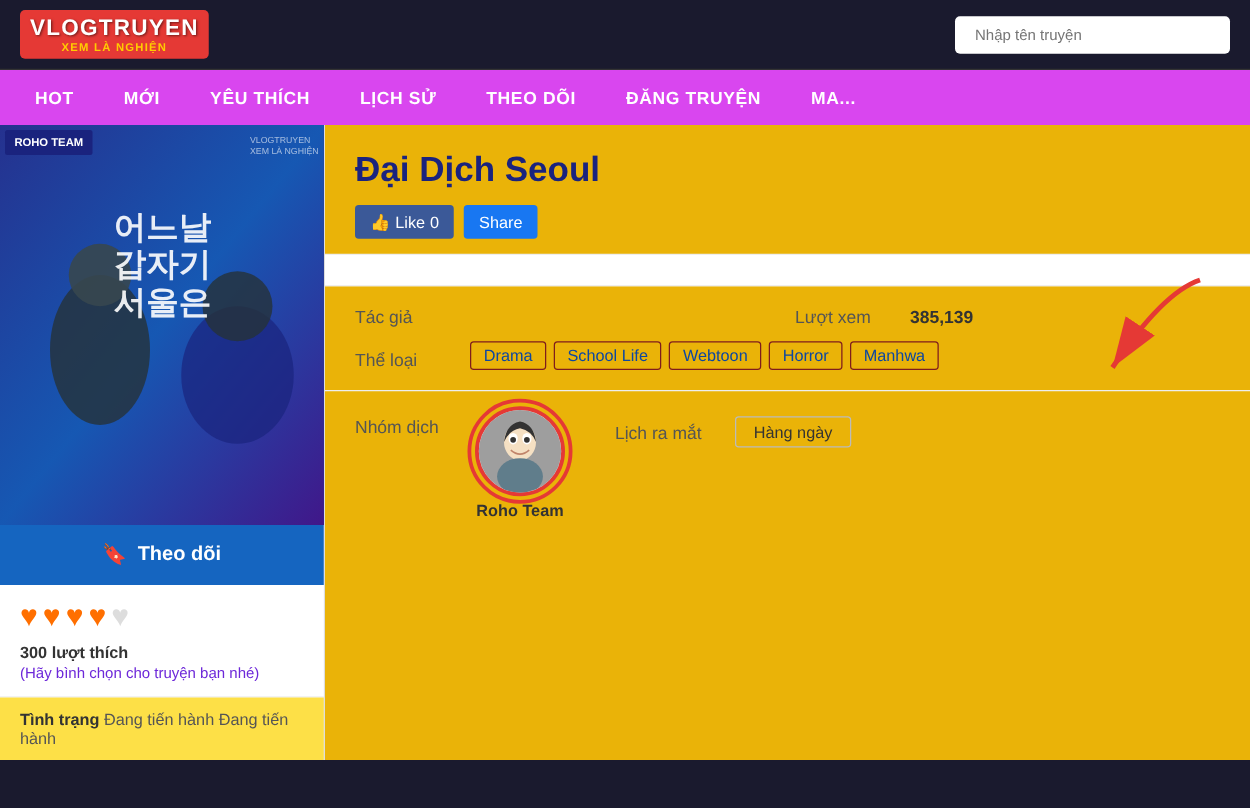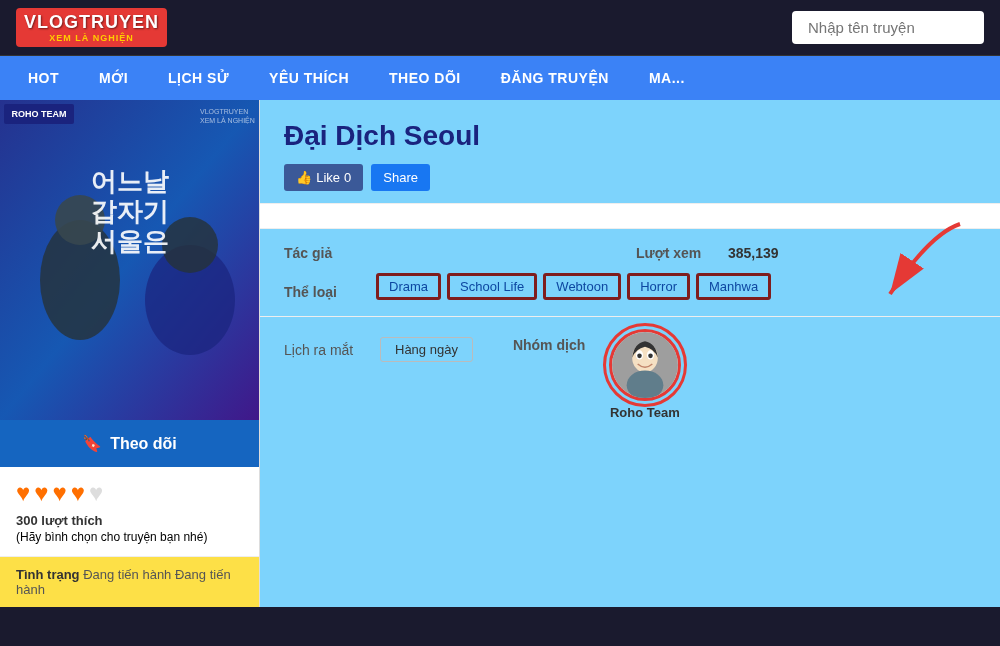--- a/index.html
+++ b/index.html
@@ -45,29 +45,29 @@
       font-size: 9px;
       color: #ffcc00;
       font-weight: bold;
       letter-spacing: 1px;
     }
     .search-box {
       background: #fff;
       border: none;
       border-radius: 4px;
       padding: 8px 16px;
-      font-size: 15px;
+      font-size: 12px;
       color: #999;
-      width: 192px;
+      width: 220px;
       outline: none;
     }
 
     
     .navbar {
-      background: #3b82f6;
+      background: #d946ef;
       display: flex;
       align-items: center;
       padding: 0 8px;
     }
     .nav-item {
       color: #fff;
       font-size: 14px;
       font-weight: 700;
       padding: 14px 20px;
       cursor: pointer;
@@ -141,36 +141,36 @@
       font-size: 24px;
     }
     .heart.empty { color: #ddd; }
     .rating-count {
       font-size: 13px;
       color: #333;
       font-weight: bold;
     }
     .rating-hint {
       font-size: 12px;
-      color: #000000;
+      color: #6d28d9;
       margin-top: 2px;
     }
 
     .status-section {
       background: #fde047;
       padding: 10px 16px;
       font-size: 13px;
       color: #555;
     }
     .status-label { font-weight: bold; color: #333; }
 
     
     .right-content {
       flex: 1;
-      background: #7dd3fc;
+      background: #eab308;
       padding: 0;
     }
 
     
     .title-area {
       padding: 20px 24px 12px;
       border-bottom: 1px solid #eee;
     }
     .manga-title {
       font-size: 28px;
@@ -231,34 +231,34 @@
     }
     .detail-row {
       display: flex;
       align-items: flex-start;
       gap: 12px;
     }
     .detail-label {
       font-size: 14px;
       color: #555;
       min-width: 80px;
-      font-weight: 700;
+      font-weight: 400;
     }
     .detail-value {
       font-size: 14px;
       color: #333;
       font-weight: 700;
     }
     .genre-tags {
       display: flex;
       flex-wrap: wrap;
       gap: 6px;
     }
     .tag {
-      border: 3px solid #7f1d1d;
+      border: 1px solid #7f1d1d;
       color: #0d47a1;
       border-radius: 3px;
       padding: 3px 10px;
       font-size: 13px;
       cursor: pointer;
     }
     .translator-group {
       display: flex;
       flex-direction: column;
       align-items: center;
@@ -307,22 +307,22 @@
       <span class="logo-title">VLOGTRUYEN</span>
       <span class="logo-subtitle">XEM LÀ NGHIỆN</span>
     </div>
   </div>
   <input class="search-box" type="text" placeholder="Nhập tên truyện" style="">
 </header>
 
 <nav class="navbar">
   <span class="nav-item">HOT</span>
   <span class="nav-item">MỚI</span>
+  <span class="nav-item">YÊU THÍCH</span>
   <span class="nav-item">LỊCH SỬ</span>
-  <span class="nav-item">YÊU THÍCH</span>
   <span class="nav-item">THEO DÕI</span>
   <span class="nav-item">ĐĂNG TRUYỆN</span>
   <span class="nav-item">MA...</span>
 </nav>
 
 <div class="main-content">
 
   <div class="left-sidebar">
 
     <div class="manga-cover">
@@ -426,25 +426,20 @@
           <span class="tag">School Life</span>
           <span class="tag">Webtoon</span>
           <span class="tag">Horror</span>
           <span class="tag">Manhwa</span>
         </div>
       </div>
     </div>
 
     <div style="display:flex; align-items:flex-start; padding: 12px 24px 16px; gap: 40px;">
 
-      <div style="display:flex;align-items:center;gap:16px;margin-top:8px;">
-        <span style="font-size:14px;color:#555;min-width:80px;">Lịch ra mắt</span>
-        <span class="release-value">Hàng ngày</span>
-      </div>
-
       <div style="display:flex; align-items:flex-start; gap:16px;">
         <span class="detail-label" style="font-size:14px;color:#555;min-width:80px;padding-top:8px;">Nhóm dịch</span>
         <div class="translator-group" style="position:relative;">
           <div class="translator-avatar">
 
             <svg width="72" height="72" viewBox="0 0 72 72">
               <rect width="72" height="72" fill="#9e9e9e" rx="36"></rect>
               <ellipse cx="36" cy="28" rx="14" ry="16" fill="#f5e0c3"></ellipse>
               <ellipse cx="36" cy="58" rx="20" ry="16" fill="#607d8b"></ellipse>
               <ellipse cx="30" cy="25" rx="4" ry="5" fill="white"></ellipse>
@@ -454,16 +449,21 @@
               <path d="M 28 35 Q 36 42 44 35" stroke="#c0846a" stroke-width="1.5" fill="none"></path>
 
               <path d="M 22 28 Q 24 12 36 10 Q 48 12 50 28 Q 46 18 36 16 Q 26 18 22 28Z" fill="#333"></path>
             </svg>
           </div>
 
           <div style="position:absolute;top:-6px;left:-6px;width:84px;height:84px;border:3px solid #e53935;border-radius:50%;pointer-events:none;"></div>
           <span class="translator-name">Roho Team</span>
         </div>
       </div>
+
+      <div style="display:flex;align-items:center;gap:16px;margin-top:8px;">
+        <span style="font-size:14px;color:#555;min-width:80px;">Lịch ra mắt</span>
+        <span class="release-value">Hàng ngày</span>
+      </div>
     </div>
 
   </div>
 </div>
 
 </body></html>

